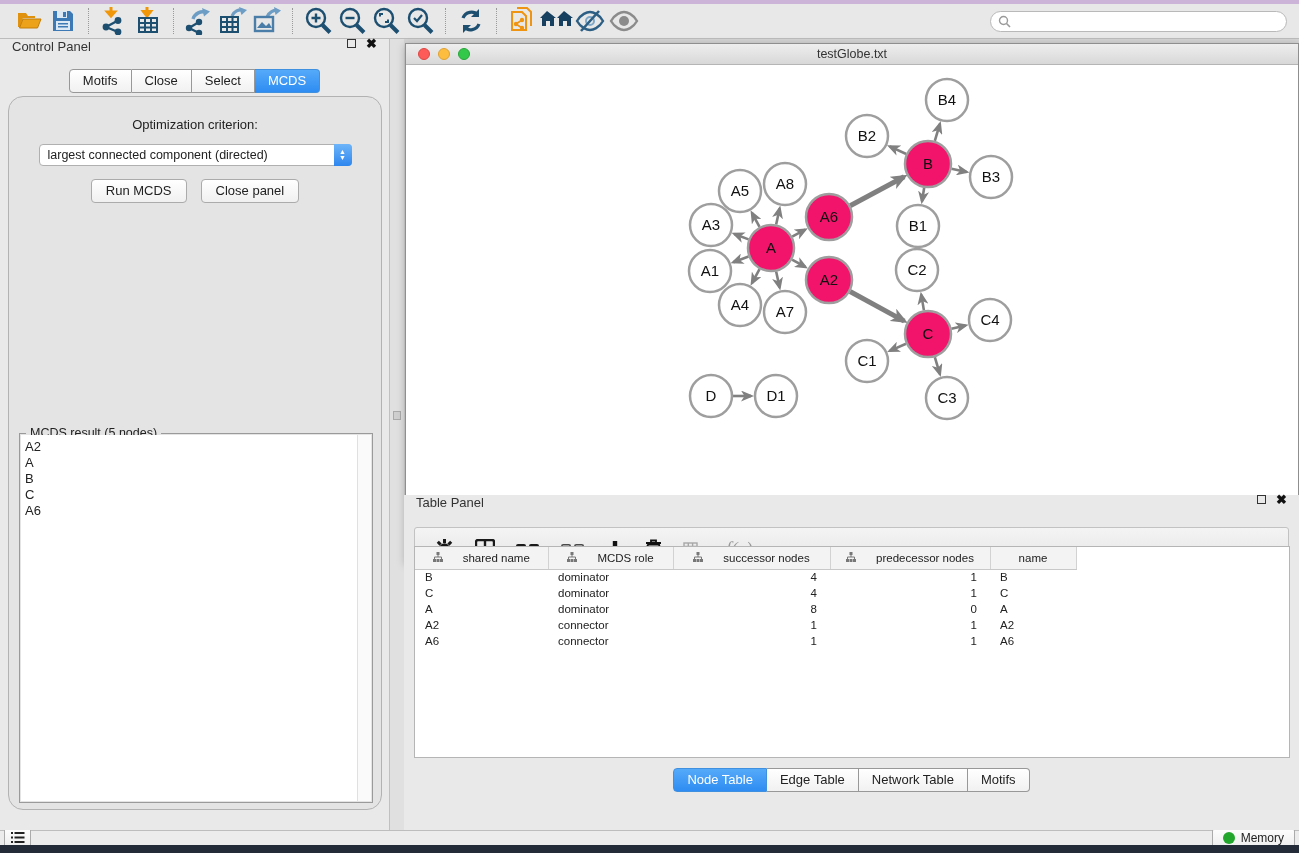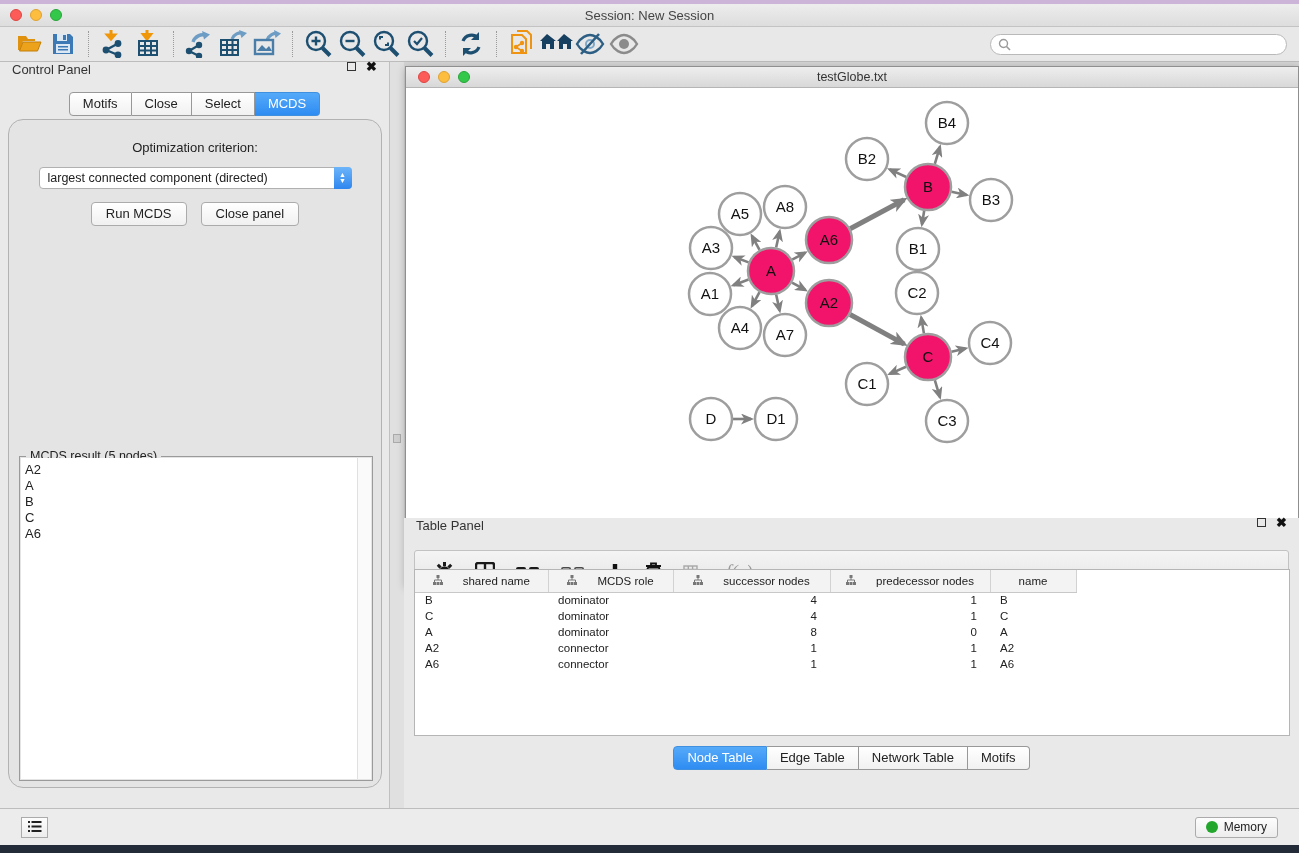--- a/index.html
+++ b/index.html
@@ -79,43 +79,35 @@
   .fx-label { font-family:"Liberation Serif", serif; font-style:italic; font-size:19px; color:#9a9a9a; }
   .tbl-wrap { position:absolute; left:10px; right:9px; top:51px; bottom:72px; background:#fff; border:1px solid #b5b5b5; overflow:hidden; }
   table.datatable { border-collapse:collapse; font-size:11.5px; }
   table.datatable th { background:#f3f3f3; border-right:1px solid #d2d2d2; border-bottom:1px solid #c8c8c8; font-weight:normal; height:22px; padding:0 4px; white-space:nowrap; }
   table.datatable th .th-inner { display:flex; justify-content:center; gap:20px; }
   table.datatable td { height:16px; padding:0 13px 0 10px; white-space:nowrap; }
   table.datatable td.num { text-align:right; }
   .bottom-tabs { position:absolute; left:0; right:0; bottom:38px; display:flex; justify-content:center; }
 
   
-  .statusbar { height:37px; background:#ececec; border-top:1px solid #bdbdbd; display:flex; align-items:center; padding:0 21px; flex:none; }
+  .statusbar { height:15px; background:#ececec; border-top:1px solid #bdbdbd; display:flex; align-items:center; padding:0 4px; flex:none; }
   .list-btn { width:27px; height:21px; background:linear-gradient(#fdfdfd,#ededed); border:1px solid #ababab; display:flex; align-items:center; justify-content:center; }
   .memory-btn { margin-left:auto; height:21px; background:linear-gradient(#fdfdfd,#ededed); border:1px solid #ababab; border-radius:3px; display:flex; align-items:center; gap:6px; padding:0 10px; font-size:12px; }
   .memory-dot { width:12px; height:12px; border-radius:50%; background:#23a62c; }
 
   svg text { font-family:"Liberation Sans", sans-serif; }
 </style>
 </head>
 <body>
 
 <div class="desktop">
   <div class="desk-top-strip"></div>
 
   <div class="app">
 
-    <div class="titlebar">
-      <div class="traffic">
-        <span class="light red"></span>
-        <span class="light yellow"></span>
-        <span class="light green"></span>
-      </div>
-      <div class="title">Session: New Session</div>
-    </div>
 
     <div class="toolbar">
       <div class="tb-btn">
         <svg width="26" height="24" viewBox="0 0 26 24">
             <path d="M2 4h8l2 3h7v2H7l-3 9H2z" fill="#e0920f"></path>
             <path d="M7 10h18l-3.5 9H3.5z" fill="#eda21b" stroke="#c47f08"></path>
           </svg>
       </div>
       <div class="tb-btn">
         <svg width="24" height="24" viewBox="0 0 24 24">

